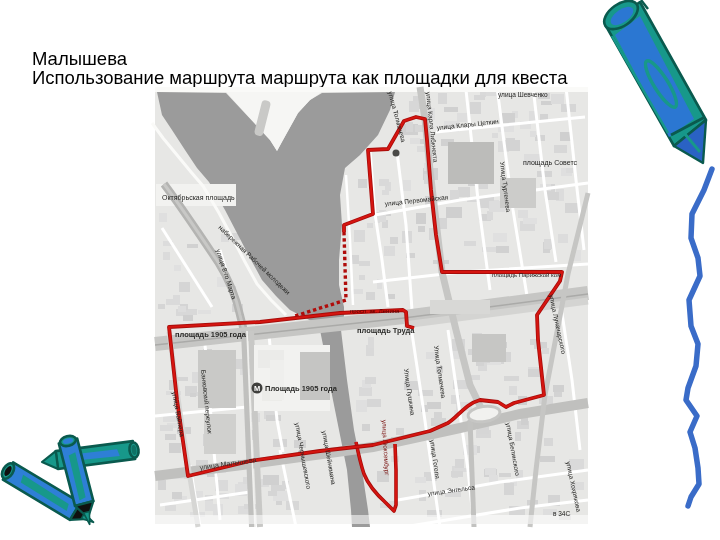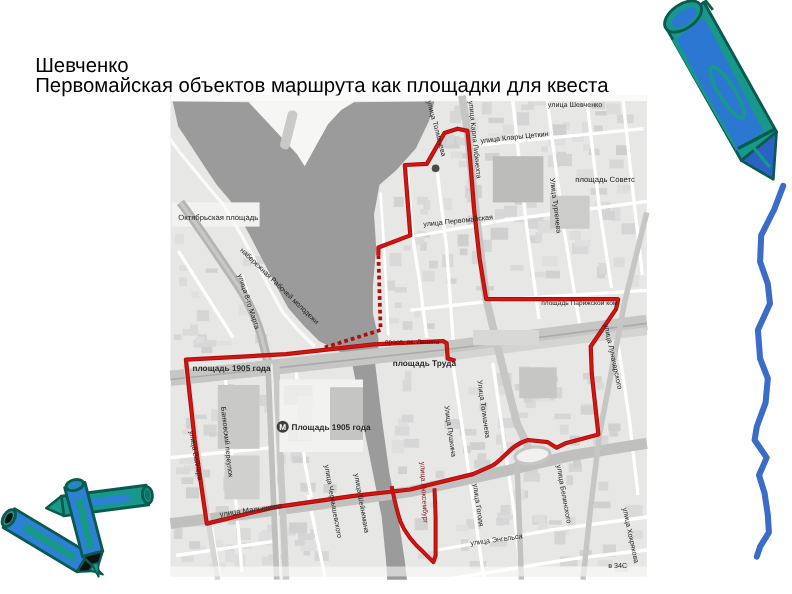--- a/index.html
+++ b/index.html
@@ -1,22 +1,22 @@
 <!DOCTYPE html>
 <html><head><meta charset="utf-8">
 <style>
 html,body{margin:0;padding:0;background:#ffffff;width:720px;height:540px;overflow:hidden}
 body{font-family:"Liberation Sans",sans-serif;position:relative}
 .t{position:absolute;color:#000;font-weight:400;font-size:18.5px;letter-spacing:0px;white-space:nowrap}
 </style></head>
 <body>
 
-<div class="t" style="left:32px;top:48px">Шевченко</div>
-
-<div class="t" style="left:32px;top:67px">Первомайская объектов маршрута как площадки для квеста</div>
+<div class="t" style="left:32px;top:48px">Малышева</div>
+
+<div class="t" style="left:32px;top:67px">Использование маршрута маршрута как площадки для квеста</div>
 
 <svg width="720" height="540" viewBox="0 0 720 540" style="position:absolute;left:0;top:0">
 
   <rect x="155" y="87" width="433" height="437" fill="#e7e7e5"></rect>
 
   <g>
       <rect x="561" y="168" width="11" height="8" fill="#dfdfdf"></rect>
 <rect x="537" y="171" width="15" height="6" fill="#d4d4d4"></rect>
 <rect x="418" y="226" width="7" height="6" fill="#d0d0d0"></rect>
 <rect x="479" y="214" width="12" height="7" fill="#d4d4d4"></rect>

